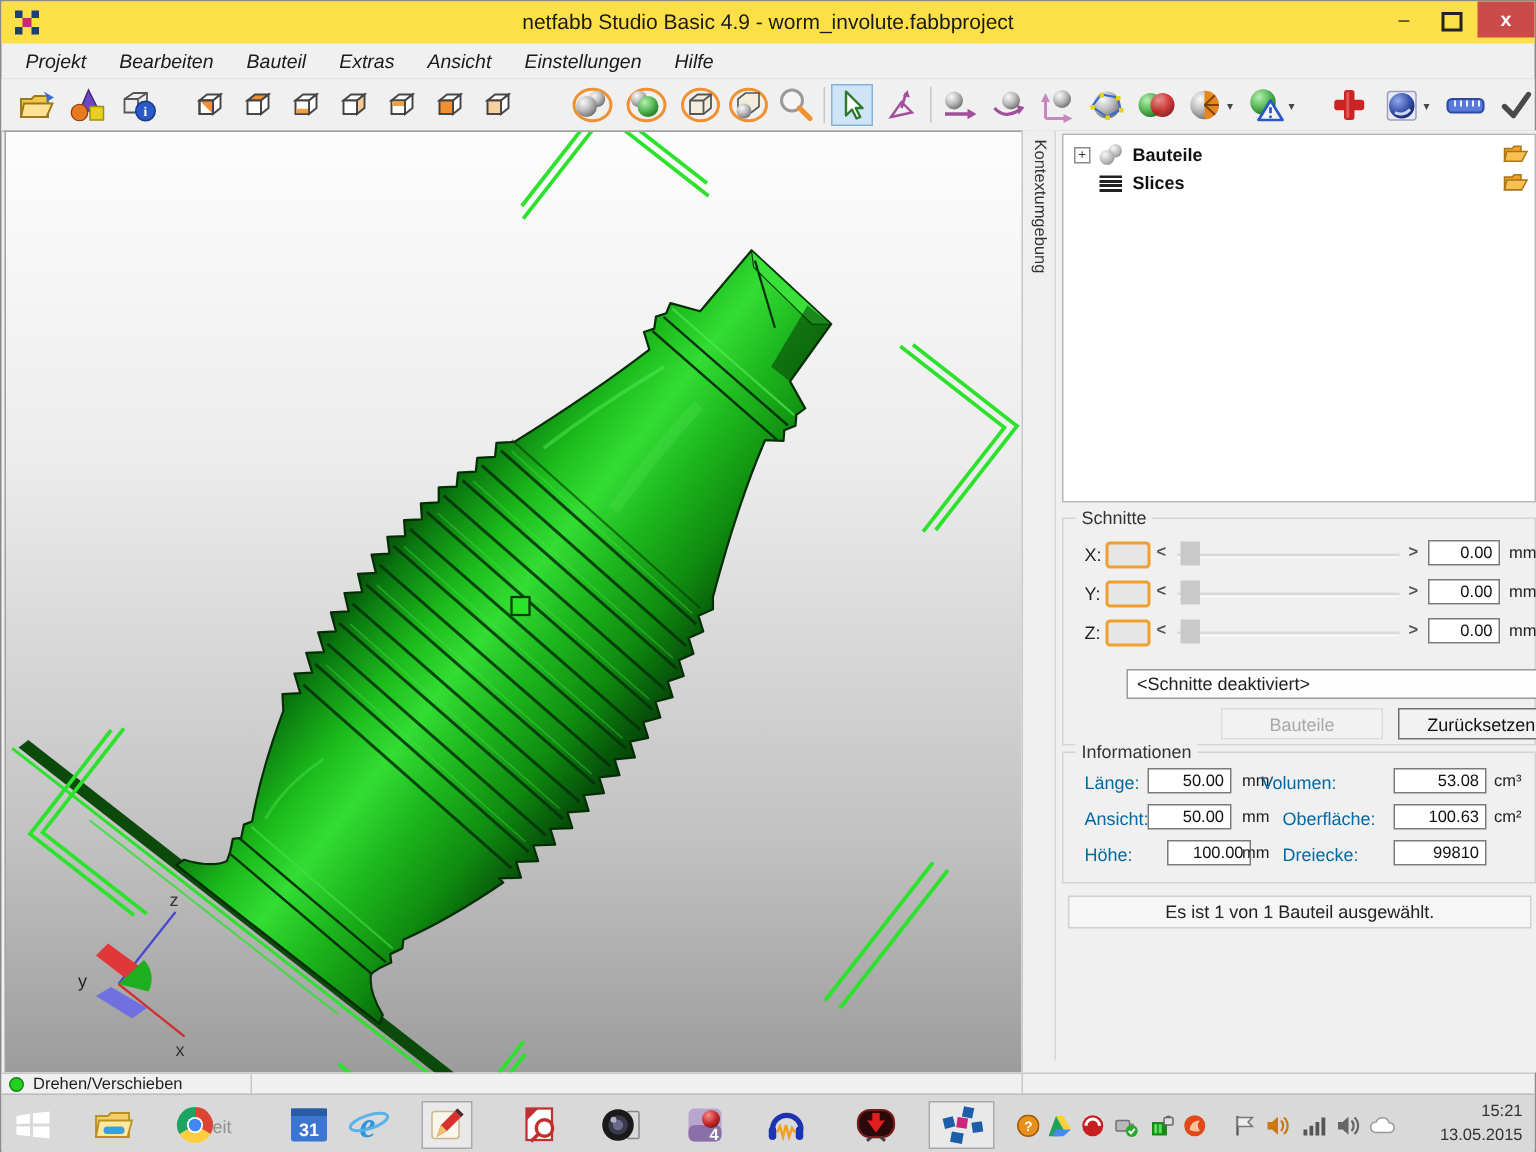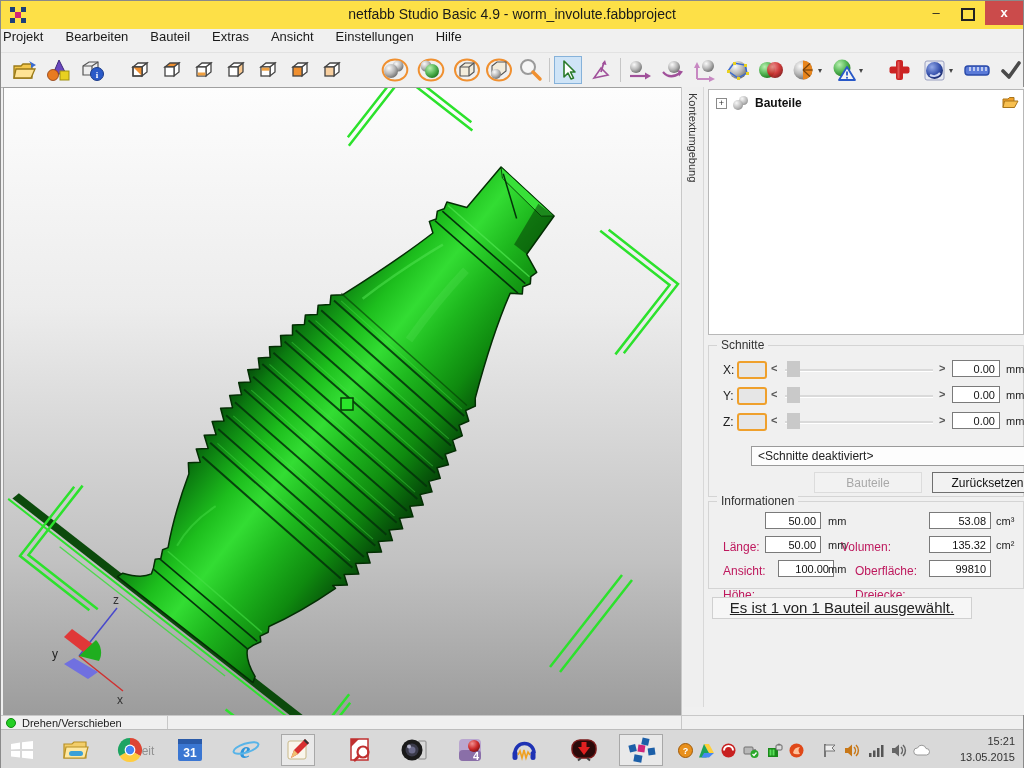--- a/index.html
+++ b/index.html
@@ -10,21 +10,21 @@
   #title-text{position:absolute;left:0;right:0;top:5px;text-align:center;font-size:14px;color:#1a1a1a;}
   #logo{position:absolute;left:9px;top:6px;width:17px;height:17px;}
   .logo-sq{position:absolute;width:5px;height:5px;background:#1c3f7a;}
   .logo-c{position:absolute;width:6px;height:6px;background:#d0257a;}
   .wbtn{position:absolute;top:0;height:24px;text-align:center;font-size:13px;color:#222;line-height:24px;cursor:default;}
   #btn-min{right:72px;width:30px;}
   #btn-max{right:40px;width:30px;}
   #btn-max span{display:inline-block;width:10px;height:9px;border:2px solid #222;margin-top:7px;}
   #btn-close{right:0;width:38px;background:#cb4b4b;color:#fff;font-weight:bold;height:24px;}
   
-  #menubar{position:absolute;left:0;top:28px;width:100%;height:24px;display:flex;align-items:flex-start;padding-left:2px;box-sizing:border-box;border-bottom:1px solid #e2e2e2;}
+  #menubar{position:absolute;left:0;top:28px;width:100%;height:24px;display:flex;align-items:center;padding-left:16px;box-sizing:border-box;border-bottom:1px solid #e2e2e2;font-style:italic;}
   .menu-item{font-size:13px;color:#1a1a1a;margin-right:22px;}
   
   #toolbar{position:absolute;left:0;top:52px;width:100%;height:34px;display:flex;align-items:center;border-bottom:1px solid #b4b4b4;background:#f0f0f0;}
   .tb{width:28px;height:28px;display:flex;align-items:center;justify-content:center;flex:0 0 auto;}
   .tb.sel{background:#cfe4f7;border:1px solid #86b2da;box-sizing:border-box;}
   .tsp{flex:0 0 auto;}
   .tsep{width:1px;height:24px;background:#c6c6c6;margin:0 4px;flex:0 0 auto;}
   .caret{font-size:8px;color:#444;width:8px;flex:0 0 auto;}
   
   #viewport{position:absolute;left:2px;top:86px;width:678px;height:628px;background:linear-gradient(180deg,#fdfdfd 0%,#ececec 35%,#c2c2c2 75%,#9c9c9c 100%);border-left:1px solid #a0a0a0;border-top:1px solid #a0a0a0;box-sizing:border-box;}
@@ -47,22 +47,22 @@
   .obtn{position:absolute;left:28px;top:1px;width:26px;height:14px;border:2px solid #efa02c;border-radius:3px;background:#e6e6e6;}
   .arr{position:absolute;top:2px;font-size:11px;color:#555;font-weight:bold;}
   .track{position:absolute;left:76px;top:9px;width:148px;height:2px;background:#dadada;border-bottom:1px solid #fff;}
   .thumb{position:absolute;left:78px;top:1px;width:13px;height:16px;background:#c9c9c9;}
   .numbox{position:absolute;top:0;height:17px;background:#fff;border:1px solid #7a7a7a;font-size:11px;color:#111;text-align:right;padding:2px 4px 0 0;box-sizing:border-box;}
   .unit{position:absolute;top:3px;font-size:11px;color:#222;}
   #dropdown{position:absolute;left:42px;top:100px;width:290px;height:20px;background:#fdfdfd;border:1px solid #9a9a9a;font-size:12px;color:#222;line-height:19px;padding-left:6px;box-sizing:border-box;}
   .pbtn{position:absolute;top:126px;height:21px;font-size:12px;text-align:center;line-height:20px;box-sizing:border-box;}
   #btn-cut{left:105px;width:108px;background:#f2f2f2;border:1px solid #dcdcdc;color:#a8a8a8;}
   #btn-reset{left:223px;width:111px;background:#f2f2f2;border:1px solid #6f6f6f;color:#111;}
-  .inflbl{position:absolute;top:3px;font-size:12px;color:#be185d;margin-top:25px;}
-  #selbar{position:absolute;left:30px;top:510px;width:260px;height:22px;background:#f6f6f6;border:1px solid #d0d0d0;box-sizing:border-box;text-align:center;font-size:15px;color:#222;line-height:20px;text-decoration:underline;}
+  .inflbl{position:absolute;top:3px;font-size:12px;color:#0369a1;}
+  #selbar{position:absolute;left:30px;top:510px;width:309px;height:22px;background:#f6f6f6;border:1px solid #d0d0d0;box-sizing:border-box;text-align:center;font-size:12px;color:#222;line-height:20px;}
   
   #statusbar{position:absolute;left:0;top:714px;width:100%;height:14px;background:#f0f0f0;border-top:1px solid #c8c8c8;font-size:11px;color:#222;}
   #st-dot{position:absolute;left:5px;top:2px;width:10px;height:10px;border-radius:50%;background:#24cf24;border:1px solid #0d8a0d;box-sizing:border-box;}
   #st-mode{position:absolute;left:21px;top:1px;}
   #st-hint{position:absolute;left:172px;top:1px;}
   .stsep{position:absolute;top:0;width:1px;height:14px;background:#c8c8c8;}
   
   #taskbar{position:absolute;left:0;top:728px;width:100%;height:40px;background:#d9d9d9;border-top:1px solid #bdbdbd;box-sizing:border-box;}
   .task{position:absolute;top:4px;width:34px;height:32px;display:flex;align-items:center;justify-content:center;}
   .task.hl{background:#e9e9e9;border:1px solid #a8a8a8;box-sizing:border-box;}
@@ -455,20 +455,28 @@
         <div class="tico">
             <div class="sph" style="left:6px;top:0;width:9px;height:9px"></div>
             <div class="sph" style="left:0;top:4px;width:10px;height:10px"></div>
           </div>
         <div class="tlbl">Bauteile</div>
         <svg class="tfold" viewBox="0 0 17 13">
             <path d="M1 3 L6 3 L7.5 1.5 L12 1.5 L12 11.5 L1 11.5 Z" fill="#f0a028" stroke="#a8751a" stroke-width="1"></path>
             <path d="M2.5 5 L16 5 L12.5 11.5 L1 11.5 Z" fill="#f8c050" stroke="#a8751a" stroke-width="1"></path>
           </svg>
       </div>
+      <div class="trow" style="top:23px">
+        <div class="slices-ico"></div>
+        <div class="tlbl">Slices</div>
+        <svg class="tfold" viewBox="0 0 17 13">
+            <path d="M1 3 L6 3 L7.5 1.5 L12 1.5 L12 11.5 L1 11.5 Z" fill="#f0a028" stroke="#a8751a" stroke-width="1"></path>
+            <path d="M2.5 5 L16 5 L12.5 11.5 L1 11.5 Z" fill="#f8c050" stroke="#a8751a" stroke-width="1"></path>
+          </svg>
+      </div>
     </div>
 
     <div class="gbox" style="top:258px;height:152px">
       <div class="glegend">Schnitte</div>
 
       <div class="axrow" style="top:14px">
         <span class="axlbl">X:</span>
         <div class="obtn"></div>
         <span class="arr" style="left:62px">&lt;</span>
         <div class="track"></div>
@@ -511,21 +519,21 @@
         <span class="unit" style="left:119px">mm</span>
         <span class="inflbl" style="left:132px">Volumen:</span>
         <div class="numbox" style="left:220px;width:62px">53.08</div>
         <span class="unit" style="left:287px">cm³</span>
       </div>
       <div class="axrow" style="top:34px">
         <span class="inflbl" style="left:14px">Ansicht:</span>
         <div class="numbox" style="left:56px;width:56px">50.00</div>
         <span class="unit" style="left:119px">mm</span>
         <span class="inflbl" style="left:146px">Oberfläche:</span>
-        <div class="numbox" style="left:220px;width:62px">135.32</div>
+        <div class="numbox" style="left:220px;width:62px">100.63</div>
         <span class="unit" style="left:287px">cm²</span>
       </div>
       <div class="axrow" style="top:58px">
         <span class="inflbl" style="left:14px">Höhe:</span>
         <div class="numbox" style="left:69px;width:56px">100.00</div>
         <span class="unit" style="left:119px">mm</span>
         <span class="inflbl" style="left:146px">Dreiecke:</span>
         <div class="numbox" style="left:220px;width:62px">99810</div>
       </div>
     </div>
@@ -559,21 +567,21 @@
       </div>
     <div class="task" style="left:112px">
         <svg width="26" height="26" viewBox="-13 -13 26 26">
           <path d="M0 0 L0 -12 A12 12 0 0 1 10.4 6 Z" fill="#dd4533"></path>
           <path d="M0 0 L10.4 6 A12 12 0 0 1 -10.4 6 Z" fill="#ffcd40"></path>
           <path d="M0 0 L-10.4 6 A12 12 0 0 1 0 -12 Z" fill="#1da462"></path>
           <circle r="5.4" fill="#fff"></circle>
           <circle r="4.2" fill="#4285f4"></circle>
         </svg>
       </div>
-    <div class="task" style="left:172px">
+    <div class="task" style="left:188px">
         <svg width="26" height="26">
           <rect x="1" y="2" width="24" height="22" rx="2" fill="#3a76d2"></rect>
           <rect x="1" y="2" width="24" height="5" fill="#2a5aa8"></rect>
           <text x="13" y="20" text-anchor="middle" font-size="12" font-weight="bold" fill="#fff" font-family="Liberation Sans,sans-serif">31</text>
         </svg>
       </div>
     <div class="task" style="left:228px">
         <svg width="28" height="26">
           <text x="13" y="21" text-anchor="middle" font-size="24" font-style="italic" font-weight="bold" fill="#2e96dc" font-family="Liberation Serif,serif">e</text>
           <ellipse cx="14" cy="11" rx="13" ry="4.5" fill="none" stroke="#58b4e8" stroke-width="2" transform="rotate(-18 14 11)"></ellipse>

